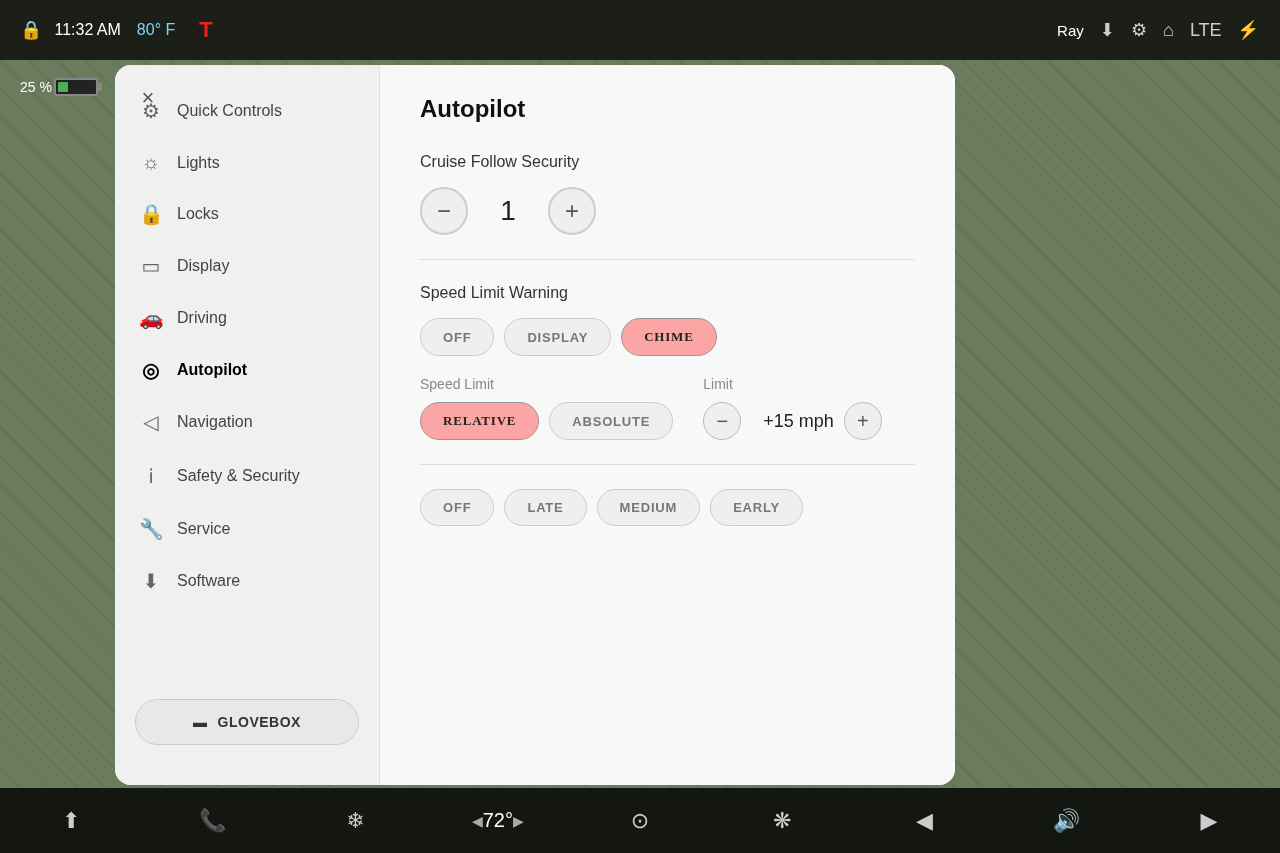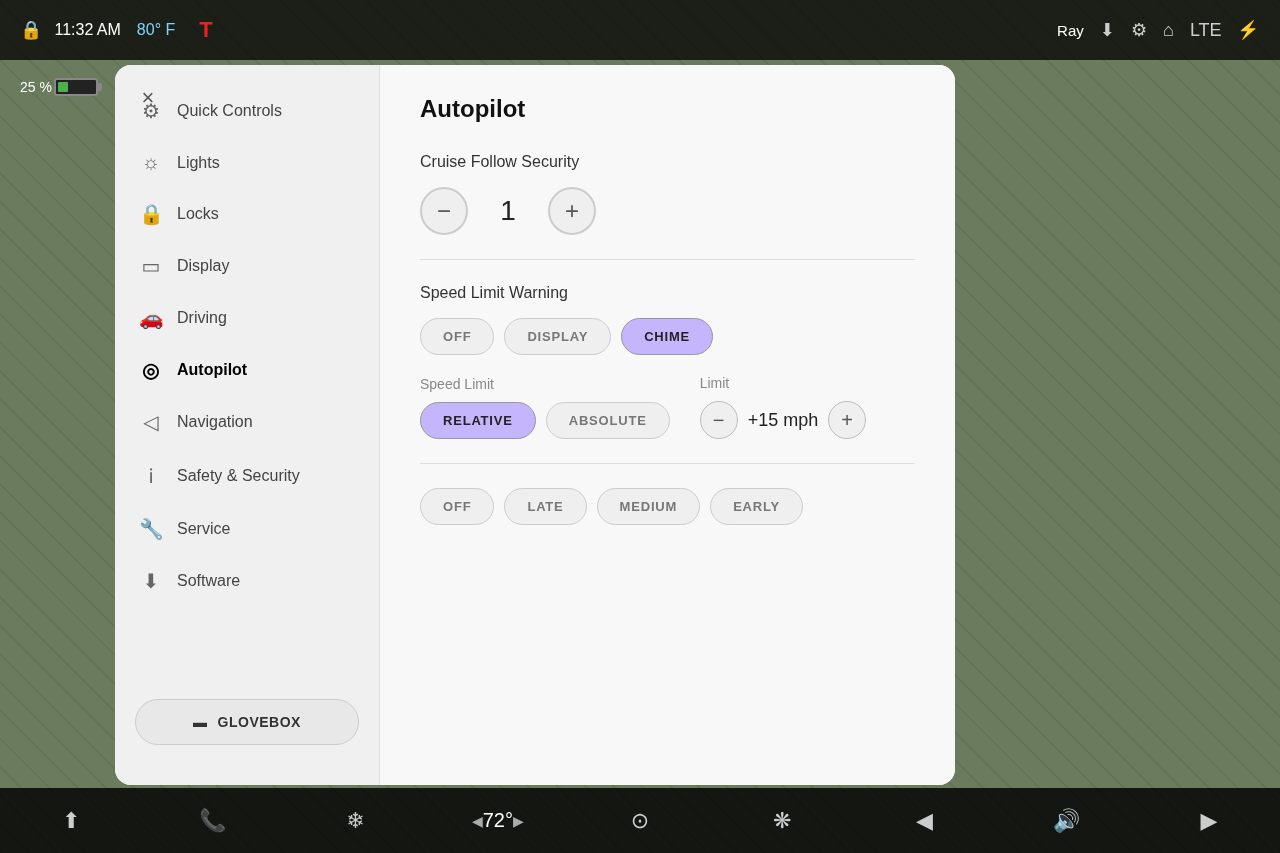--- a/index.html
+++ b/index.html
@@ -258,24 +258,25 @@
       border-radius: 24px;
       border: 1.5px solid #ccc;
       background: #efefef;
       font-size: 13px;
       font-weight: 600;
       letter-spacing: 0.8px;
       color: #777;
       cursor: pointer;
     }
     .seg-btn.active {
-      background: #c4b5fd;
+      background: #fca5a5;
       border-color: #999;
       color: #222;
       font-weight: 700;
+      font-family: Liberation Serif, serif;
     }
 
     
     .speed-limit-row {
       display: flex;
       gap: 30px;
       align-items: flex-end;
       margin-top: 20px;
     }
     .speed-col {}
@@ -302,20 +303,21 @@
       display: flex;
       align-items: center;
       justify-content: center;
     }
     .offset-value {
       font-size: 18px;
       font-weight: 500;
       color: #222;
       min-width: 70px;
       text-align: center;
+      margin-left: 12px;
     }
 
     
     .fcw-label {
       font-size: 16px;
       color: #333;
       margin-bottom: 16px;
       font-weight: 500;
     }
 

